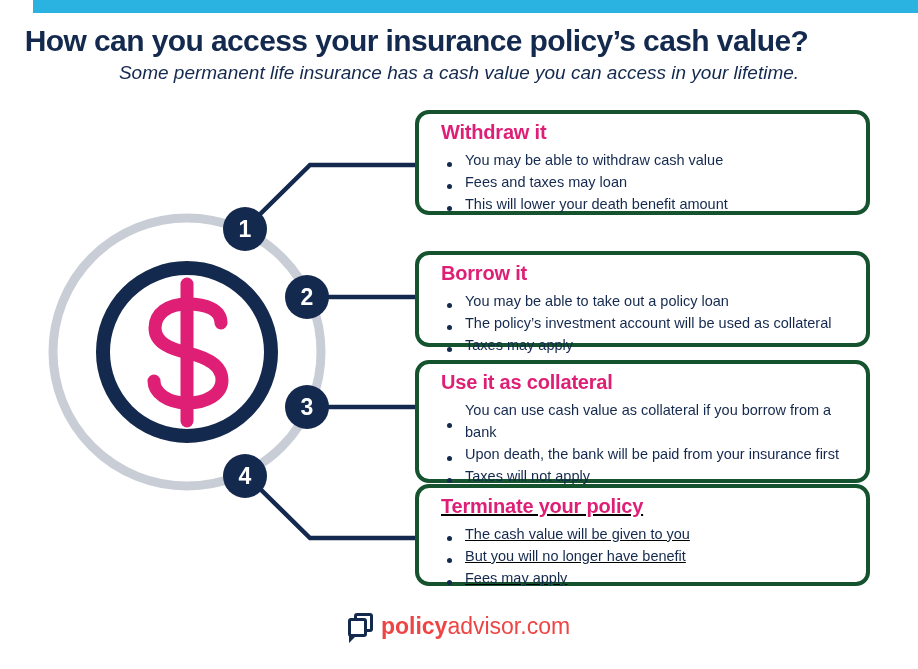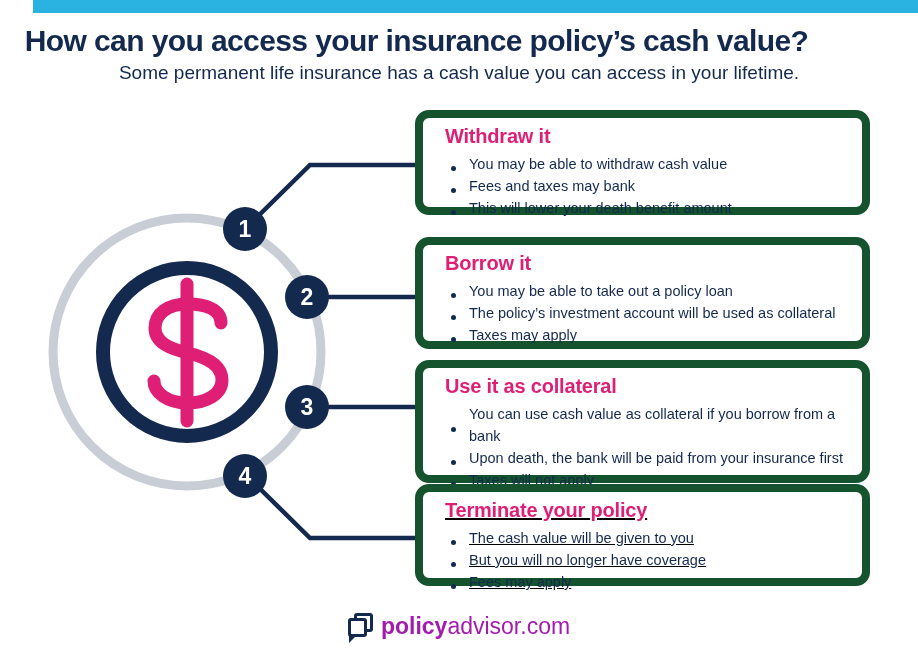--- a/index.html
+++ b/index.html
@@ -7,49 +7,49 @@
     width:918px;height:669px;position:relative;background:#ffffff;
     font-family:"Liberation Sans", sans-serif;overflow:hidden;
   }
   .top-bar{position:absolute;top:0;left:33px;right:0;height:13px;background:#2ab2e0;}
   .title{
     position:absolute;top:24px;left:0;width:833px;text-align:center;margin:0;
     color:#14294e;font-size:30px;font-weight:bold;letter-spacing:-0.6px;
   }
   .subtitle{
     position:absolute;top:62px;left:0;width:918px;text-align:center;margin:0;
-    color:#14294e;font-size:19px;font-weight:500;
+    color:#14294e;font-size:19px;font-style:italic;font-weight:500;
   }
   .diagram-svg{position:absolute;top:0;left:0;}
   .node{
     position:absolute;width:44px;height:44px;border-radius:50%;
     background:#14294e;color:#ffffff;font-size:23px;font-weight:bold;
     display:flex;align-items:center;justify-content:center;
   }
   .step-box{
     position:absolute;left:415px;width:455px;box-sizing:border-box;
-    border:8px solid #14532d;border-radius:14px;background:#ffffff;
+    border:4px solid #14532d;border-radius:14px;background:#ffffff;
     padding:7px 14px 8px 22px;
   }
   .step-box h2{
     margin:0 0 5px 0;color:#df1f75;font-size:20px;font-weight:bold;letter-spacing:-0.2px;
   }
   .bullets{list-style:none;margin:0;padding:0 0 0 6px;}
   .bullets li{
     display:flex;align-items:center;
     color:#14294e;font-size:14.5px;line-height:22px;
   }
   .dot{
     flex:0 0 auto;width:5px;height:5px;border-radius:50%;
     background:#14294e;margin:9px 13px 0 0;
   }
   .footer{
     position:absolute;top:613px;left:0;width:918px;
     display:flex;align-items:center;justify-content:center;gap:8px;
-    color:#a21caf;font-size:23px;
+    color:#ef4444;font-size:23px;
   }
   .brand-bold{font-weight:bold;}
   .logo-icon{position:relative;width:25px;height:27px;display:inline-block;}
   .logo-sq-back{position:absolute;top:0;right:0;width:13px;height:13px;border:3px solid #14294e;border-radius:3px;}
   .logo-sq-front{position:absolute;bottom:3px;left:0;width:13px;height:13px;border:3px solid #14294e;border-radius:3px;background:#ffffff;}
   .logo-tail{position:absolute;left:1px;bottom:-3px;width:0;height:0;border-top:7px solid #14294e;border-right:7px solid transparent;}
 </style>
 </head>
 <body>
 
@@ -86,30 +86,30 @@
 
 <div class="step-box" style="top:110px;height:105px;">
   <h2>Withdraw it</h2>
   <ul class="bullets">
     <li>
         <span class="dot"></span>
         <span>You may be able to withdraw cash value</span>
       </li>
     <li>
         <span class="dot"></span>
-        <span>Fees and taxes may bank</span>
+        <span>Fees and taxes may loan</span>
       </li>
     <li>
         <span class="dot"></span>
         <span>This will lower your death benefit amount</span>
       </li>
   </ul>
 </div>
 
-<div class="step-box" style="top:237px;height:112px;">
+<div class="step-box" style="top:251px;height:96px;">
   <h2>Borrow it</h2>
   <ul class="bullets">
     <li>
         <span class="dot"></span>
         <span>You may be able to take out a policy loan</span>
       </li>
     <li>
         <span class="dot"></span>
         <span>The policy’s investment account will be used as collateral</span>
       </li>
@@ -140,21 +140,21 @@
 
 <div class="step-box" style="top:484px;height:102px;text-decoration:underline;">
   <h2>Terminate your policy</h2>
   <ul class="bullets">
     <li>
         <span class="dot"></span>
         <span>The cash value will be given to you</span>
       </li>
     <li>
         <span class="dot"></span>
-        <span>But you will no longer have coverage</span>
+        <span>But you will no longer have benefit</span>
       </li>
     <li>
         <span class="dot"></span>
         <span>Fees may apply</span>
       </li>
   </ul>
 </div>
 
 <div class="footer">
   <span class="logo-icon">

